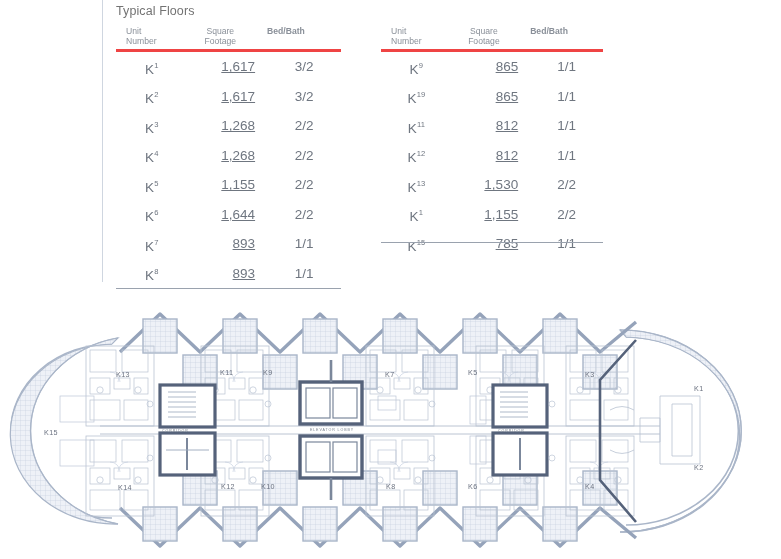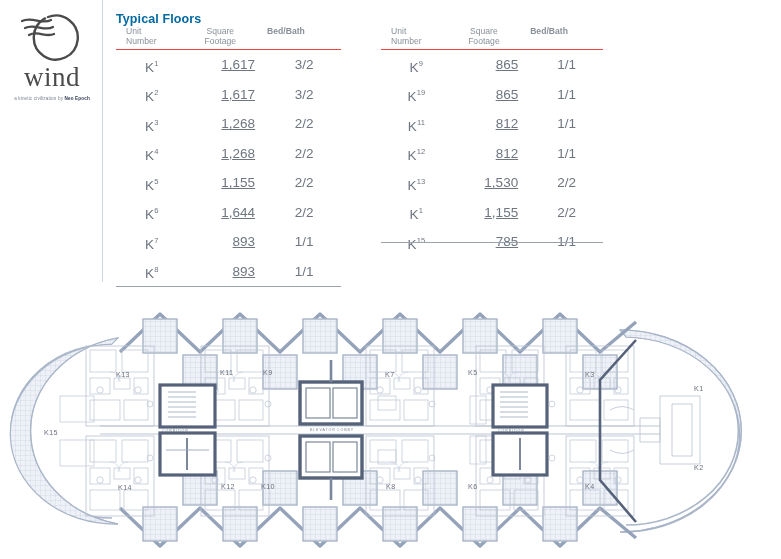--- a/index.html
+++ b/index.html
@@ -29,36 +29,36 @@
   }
   .logo-tag .brand{color:#2f3a52;font-weight:bold;}
 
   .vdivider{
     position:absolute;left:102px;top:0;width:1px;height:282px;
     background:#cfd6e0;
   }
 
   
   .table-title{
-    position:absolute;left:116px;top:12px;
-    font-size:12.5px;font-weight:bold;color:#0369a1;letter-spacing:.1px;
+    position:absolute;left:116px;top:4px;
+    font-size:12.5px;font-weight:normal;color:#737373;letter-spacing:.1px;
   }
   .ftable{position:absolute;}
   .ftable.left{left:116px;top:26px;width:225px;}
   .ftable.right{left:381px;top:26px;width:222px;}
   .ftable table{border-collapse:collapse;width:100%;}
   .ftable th{
     font-size:8.6px;font-weight:normal;color:#8a9099;
     text-align:center;vertical-align:top;padding:0 0 3px 0;line-height:10px;
     white-space:pre-line;
   }
   .ftable th.c-unit{width:62px;text-align:left;padding-left:10px;}
   .ftable th.c-sf{width:80px;text-align:center;padding-right:10px;}
   .ftable th.c-bb{width:80px;text-align:left;font-weight:bold;}
-  .ftable thead tr{border-bottom:1px solid #ef4444;margin-top:24px;}
+  .ftable thead tr{border-bottom:3px solid #ef4444;margin-top:24px;}
   .ftable td{
     font-size:13.5px;color:#6f7680;padding:5.5px 0;line-height:15px;
   }
   .ftable td.c-unit{text-align:center;padding-left:4px;letter-spacing:.3px;}
   .ftable td.c-sf{text-align:right;padding-right:12px;text-decoration:underline;}
   .ftable td.c-bb{text-align:center;}
   .ftable td.c-unit sup{font-size:7.6px;vertical-align:super;letter-spacing:0;}
   .ftable tbody tr:last-child{border-bottom:1px solid #9aa2ae;}
   .ftable.right tbody tr:last-child{border-bottom:none;}
   .endrule{
@@ -72,32 +72,20 @@
     position:absolute;font-size:7.2px;color:#6b7280;
     letter-spacing:.4px;white-space:nowrap;
   }
   .plan-label.tiny{font-size:3.6px;letter-spacing:.9px;color:#78808d;}
 </style>
 </head>
 <body>
 
 <div id="page">
 
-  <div class="logo-block">
-    <div class="logo-mark">
-      <svg width="68" height="52" viewBox="0 0 68 52">
-        <path d="M30 3 A22 22 0 1 1 27 4.4" fill="none" stroke="#4a4a4a" stroke-width="2.4" stroke-linecap="round"></path>
-        <path d="M4 7 C14 2, 24 11, 33 6" fill="none" stroke="#4a4a4a" stroke-width="2.3" stroke-linecap="round"></path>
-        <path d="M7 14 C17 9, 26 18, 35 13" fill="none" stroke="#4a4a4a" stroke-width="2.3" stroke-linecap="round"></path>
-        <path d="M11 21 C20 16, 28 24, 36 20" fill="none" stroke="#4a4a4a" stroke-width="2.3" stroke-linecap="round"></path>
-      </svg>
-    </div>
-    <div class="logo-word">wind</div>
-    <div class="logo-tag"><span>a kinetic civilization by </span><span class="brand">Neo Epoch</span></div>
-  </div>
 
   <div class="vdivider"></div>
 
   <div class="table-title">Typical Floors</div>
 
   <div class="ftable left">
     <table>
       <thead>
         <tr>
           <th class="c-unit">Unit

